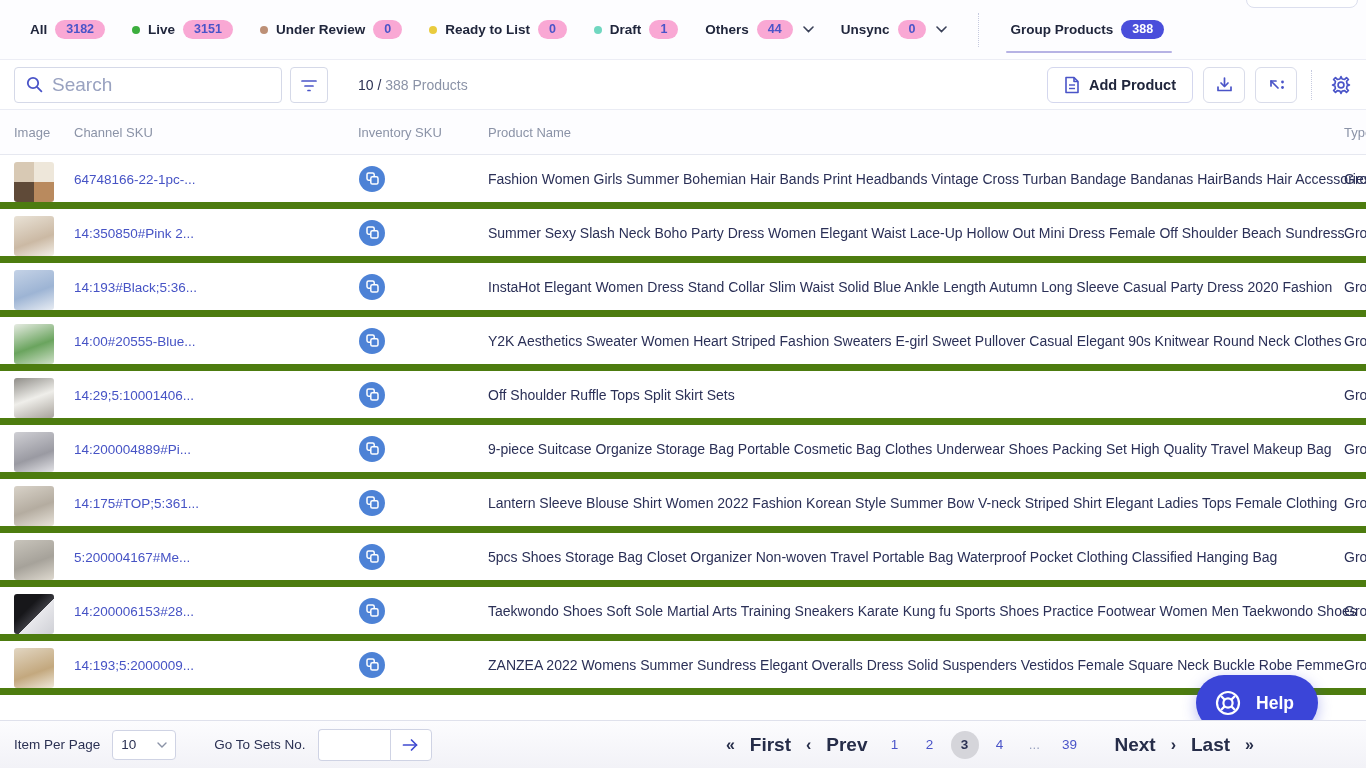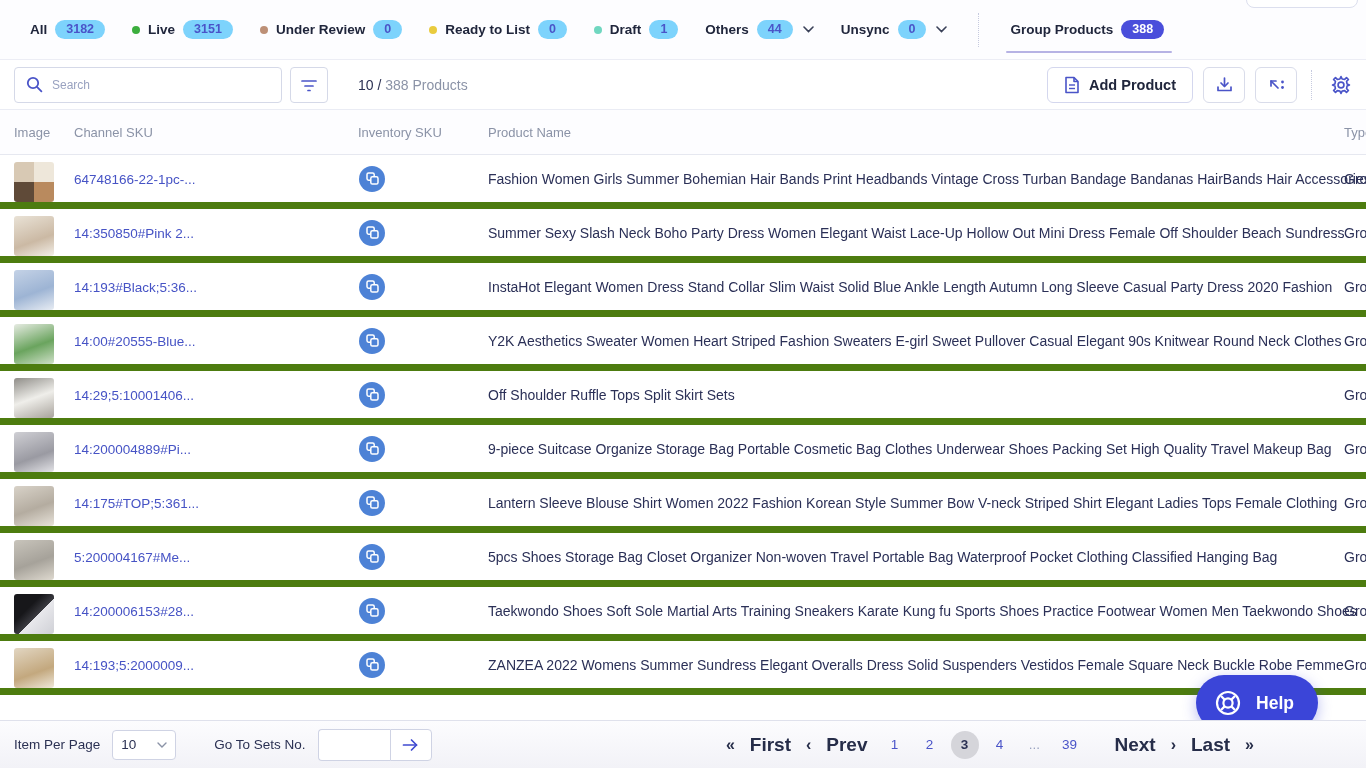--- a/index.html
+++ b/index.html
@@ -11,21 +11,21 @@
   
   .topbar {
     height:60px; display:flex; align-items:center; gap:27px;
     padding:0 30px; background:#fdfdff; border-bottom:1px solid #ecedf5;
     position:relative;
   }
   .ftab { display:flex; align-items:center; gap:8px; cursor:pointer; }
   .ftab-label { font-size:13.5px; font-weight:700; color:#20263c; }
   .dot { width:8px; height:8px; border-radius:50%; flex:0 0 auto; }
   .badge {
-    background:#7dd3fc; color:#4a54c8; font-weight:600; font-size:12.5px;
+    background:#f9a8d4; color:#4a54c8; font-weight:600; font-size:12.5px;
     padding:3px 11px; border-radius:11px; line-height:1;
   }
   .badge-solid { background:#4a4edb; color:#fff; }
   .chev { width:11px; height:7px; margin-left:2px; }
   .vdivider { height:34px; border-left:1px dotted #c6cadf; margin:0 4px; }
   .group-tab { position:relative; }
   .group-tab::after {
     content:""; position:absolute; left:-4px; right:-8px; bottom:-14px;
     height:2px; background:#b6b2e4; border-radius:2px;
   }
@@ -36,21 +36,21 @@
   
   .toolbar {
     height:50px; display:flex; align-items:center; padding:0 14px;
     background:#fff; border-bottom:1px solid #eaecf4;
   }
   .search-box {
     width:268px; height:36px; border:1px solid #d5d9e8; border-radius:4px;
     display:flex; align-items:center; gap:9px; padding:0 11px; background:#fff;
   }
   .search-box input {
-    border:none; outline:none; font-size:12px; flex:1; min-width:0;
+    border:none; outline:none; font-size:19px; flex:1; min-width:0;
     font-family:"Liberation Sans", sans-serif; color:#2b3153;
   }
   .search-box input::placeholder { color:#99a2c0; }
   .filter-btn {
     width:38px; height:36px; margin-left:8px; background:#fff;
     border:1px solid #d5d9e8; border-radius:4px;
     display:flex; align-items:center; justify-content:center; cursor:pointer;
   }
   .count { margin-left:30px; font-size:14px; }
   .count .cur { color:#2b3153; }

